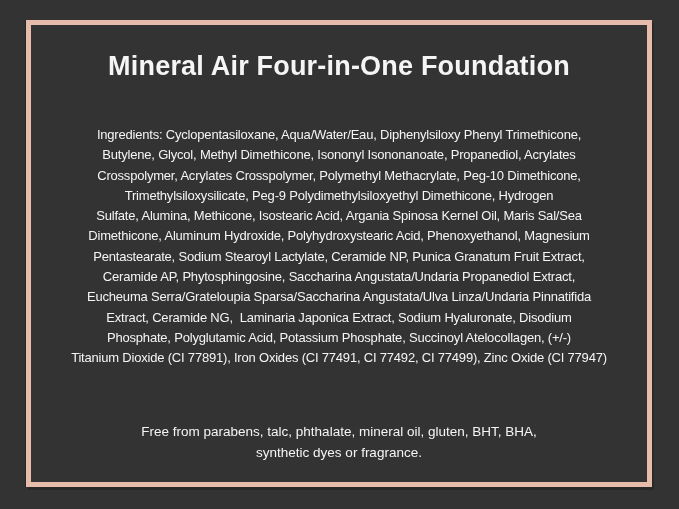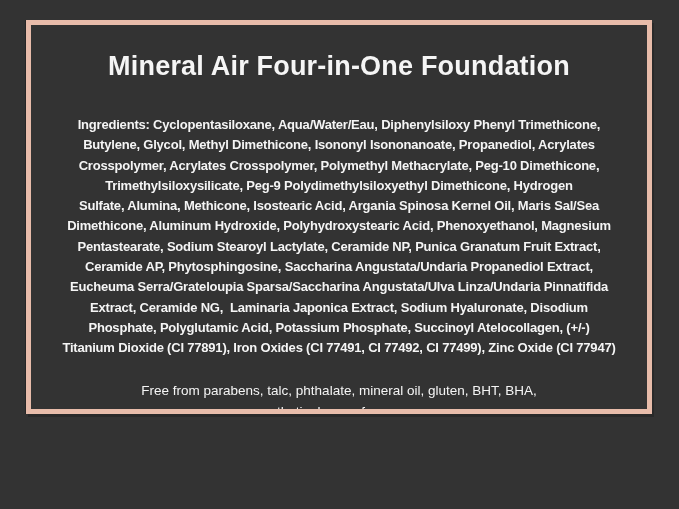--- a/index.html
+++ b/index.html
@@ -12,54 +12,53 @@
     background: var(--bg, #333333);
     font-family: "Liberation Sans", sans-serif;
     overflow: hidden;
     position: relative;
   }
   .frame {
     position: absolute;
     left: 26px;
     top: 20px;
     width: 626px;
-    height: 394px;
+    height: 467px;
     box-sizing: border-box;
     border: 5px solid var(--border, #e8bcaa);
     box-shadow: -1px 0 0 rgba(0,0,0,0.25), 2px 3px 0 rgba(0,0,0,0.18);
     background: var(--bg, #333333);
     display: flex;
     flex-direction: column;
     align-items: center;
     overflow: hidden;
   }
   .title {
     margin: 23px 0 0 0;
     font-size: 27px;
     line-height: 36px;
     font-weight: bold;
     letter-spacing: 0.2px;
     color: var(--text, #fbfbfb);
     text-align: center;
     white-space: pre;
   }
   .ingredients {
-    margin-top: 31px;
+    margin-top: 41px;
     text-align: center;
     color: var(--text, #f3f3f3);
     font-size: 13px;
     line-height: 20.3px;
     letter-spacing: -0.2px;
-    font-weight: bold;
   }
   .ingredients > div {
     white-space: pre;
   }
   .free-from {
-    margin-top: 21px;
+    margin-top: 52px;
     text-align: center;
     color: var(--text, #f3f3f3);
     font-size: 13.5px;
     line-height: 21px;
     letter-spacing: 0;
   }
   .free-from > div {
     white-space: pre;
   }
 </style>

